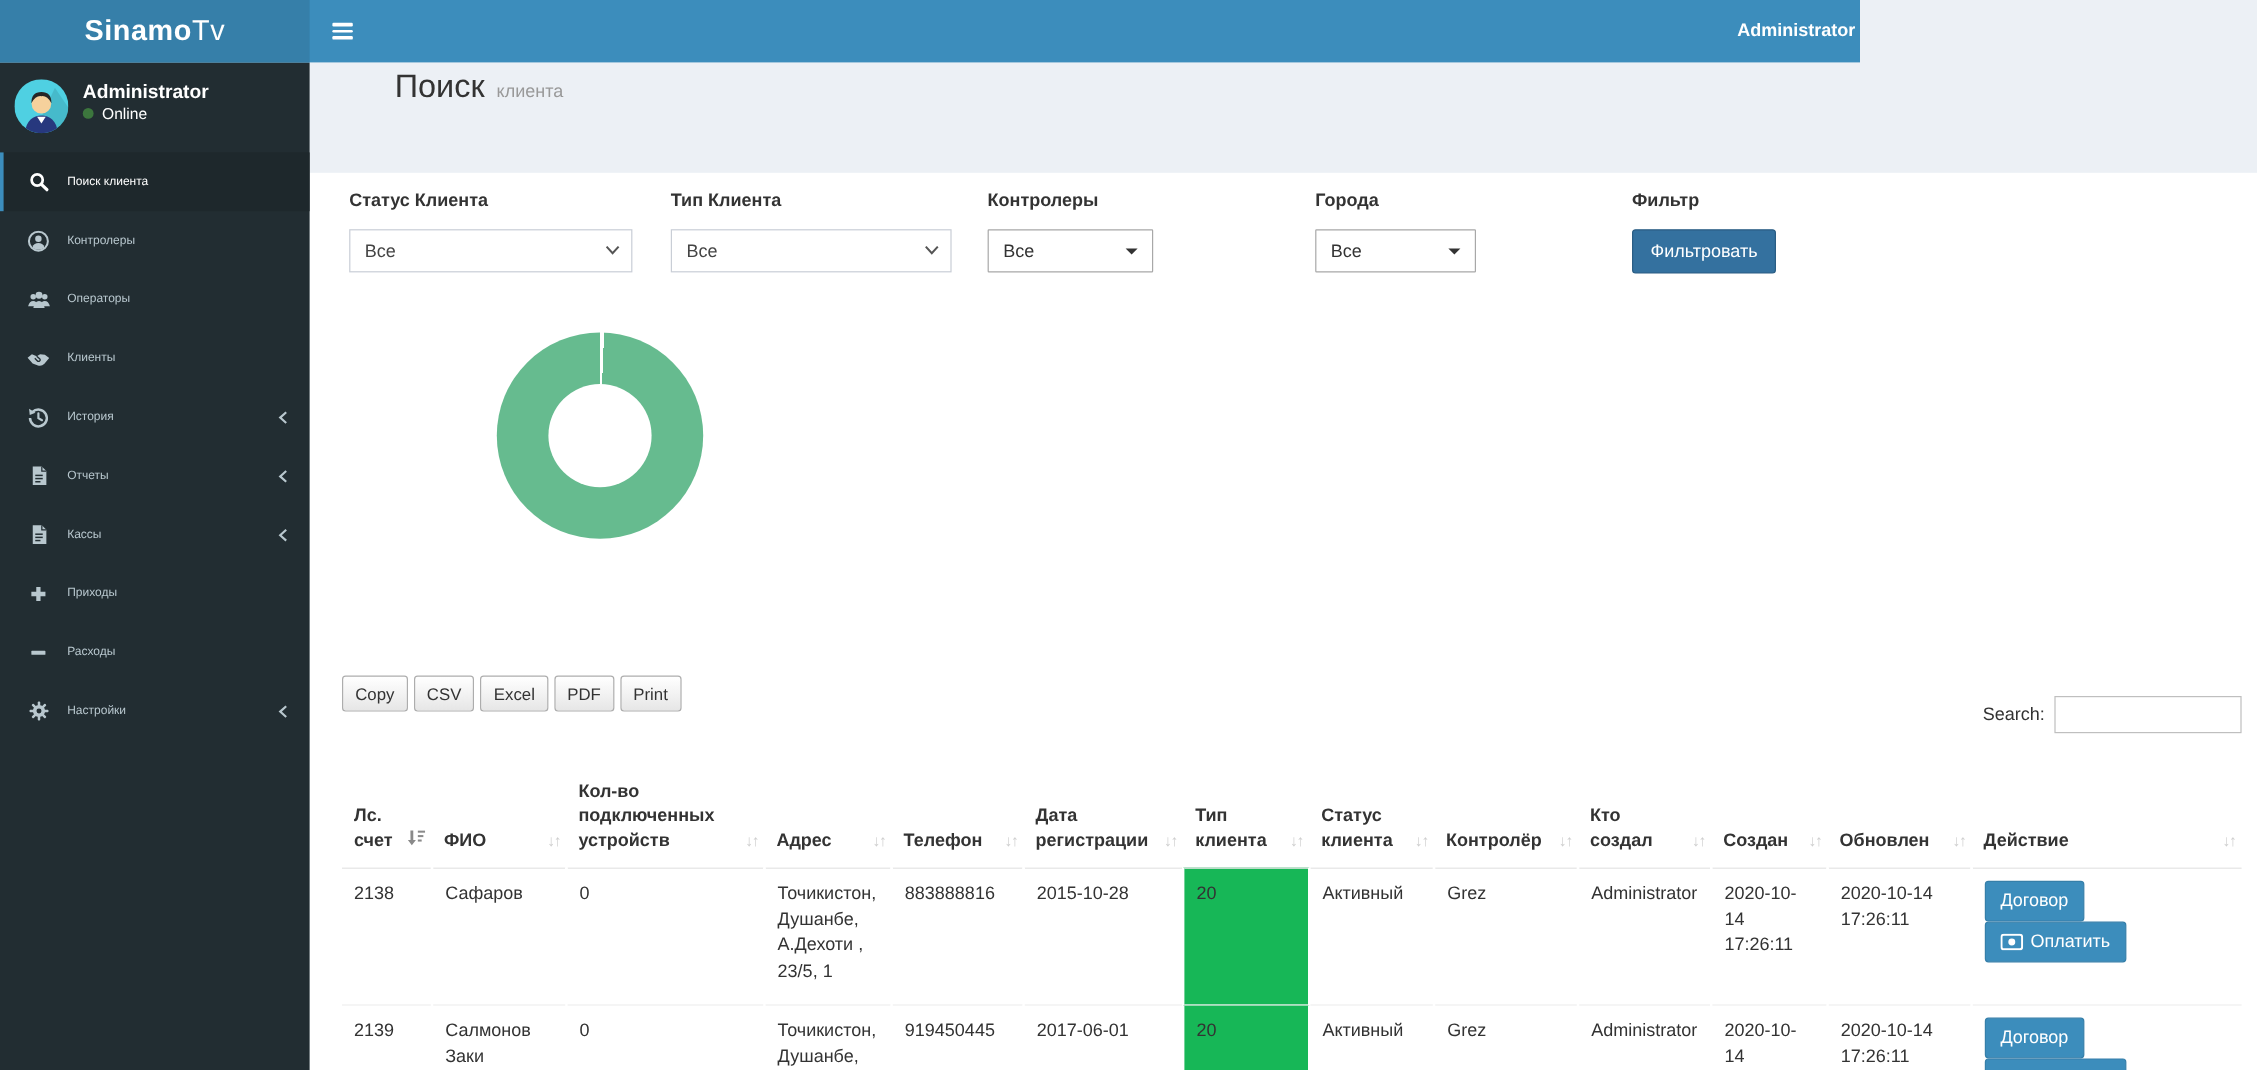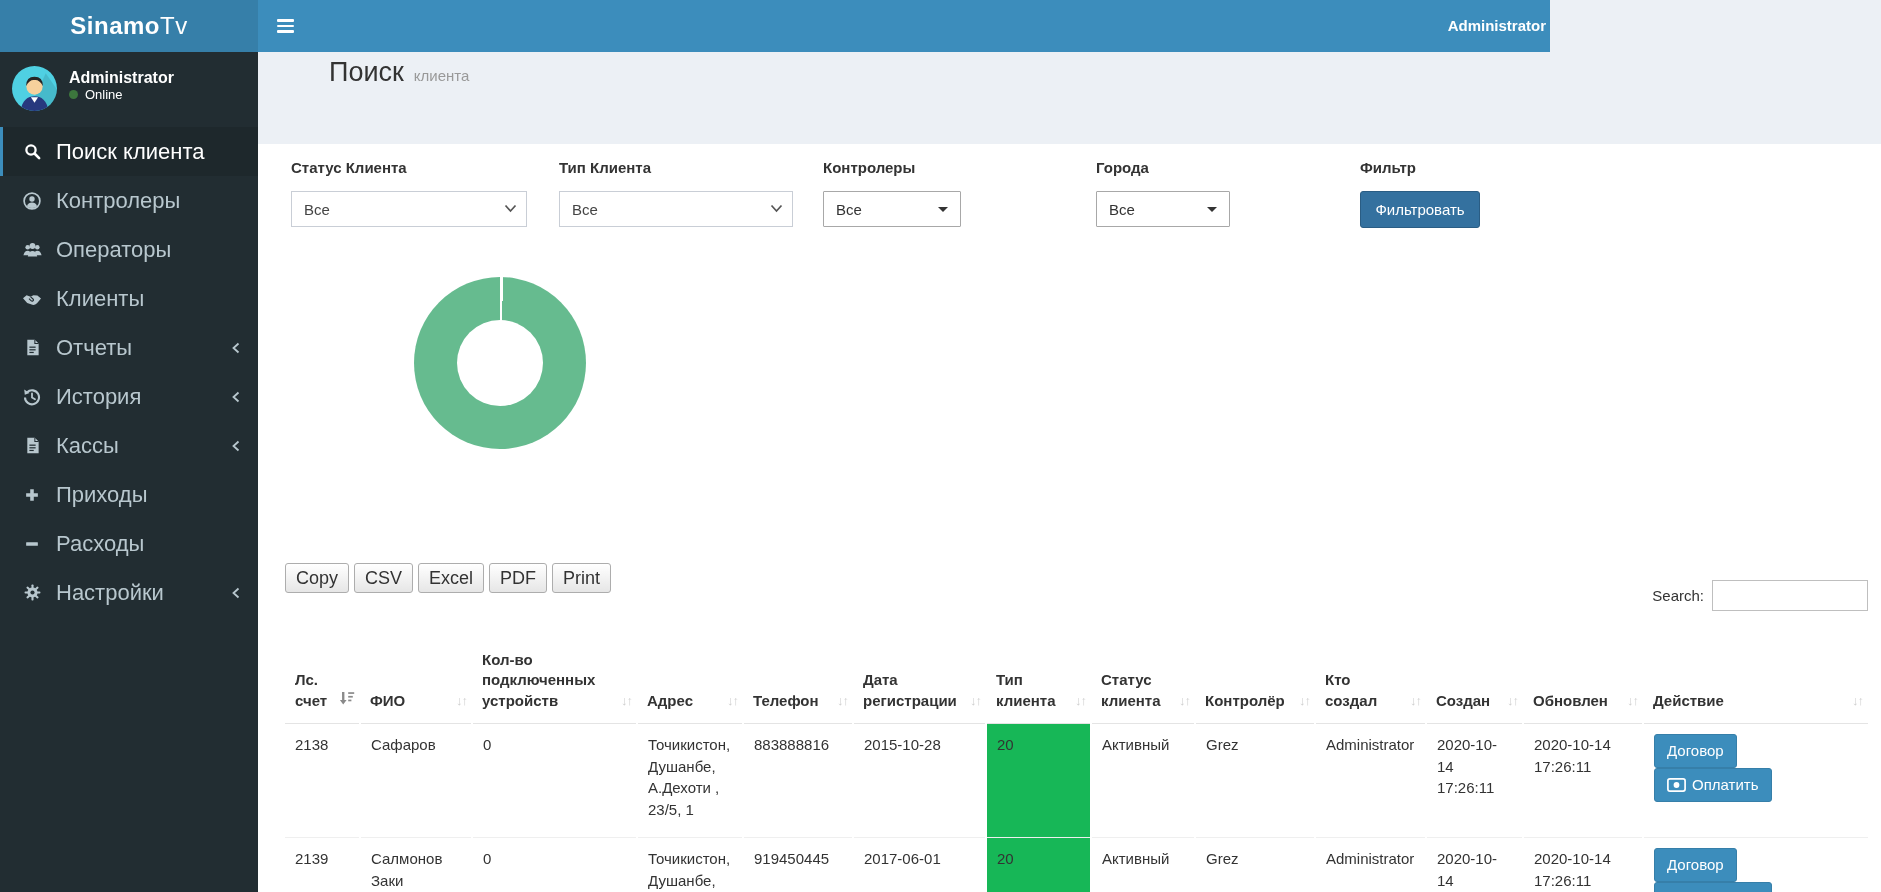--- a/index.html
+++ b/index.html
@@ -24,21 +24,21 @@
   
   .sidebar { position:absolute; top:52px; left:0; width:258px; height:840px; background:#222d32; z-index:20; }
   .user-panel { display:flex; padding:14px 12px 16px 12px; }
   .avatar { width:45px; height:45px; flex:0 0 45px; }
   .up-info { margin-left:12px; padding-top:3px; }
   .up-name { color:#fff; font-weight:700; font-size:16px; }
   .up-status { color:#fff; font-size:13px; margin-top:0; display:flex; align-items:center; cursor:pointer; }
   .dot { width:9px; height:9px; border-radius:50%; margin-right:7px; }
   .section-header { background:#1a2226; color:#4b646f; font-size:13px; padding:12px 16px 11px 16px; }
   ul.menu { list-style:none; margin:0; padding:0; }
-  .menu-item { display:flex; align-items:center; height:49px; color:#b8c7ce; font-size:22px; border-left:3px solid transparent; cursor:pointer;justify-content:flex-end; }
+  .menu-item { display:flex; align-items:center; height:49px; color:#b8c7ce; font-size:10px; border-left:3px solid transparent; cursor:pointer;justify-content:flex-end; }
   .menu-item.active { background:#1e282c; color:#fff; border-left-color:#3c8dbc; }
   .mi-icon { width:26px; margin-left:16px; margin-right:11px; display:flex; justify-content:center; align-items:center; }
   .mi-label { flex:1; }
   .mi-caret { margin-right:16px; display:flex; align-items:center; }
 
   
   .content { position:absolute; left:258px; top:52px; width:1623px; height:840px; background:#ecf0f5; }
   .content-header { height:44px; padding:5px 33px 0 33px; display:flex; align-items:baseline;margin-left:38px; }
   .content-header h1 { font-size:27px; font-weight:400; margin:0; color:#333; }
   .content-header small { font-size:15px; color:#999; margin-left:10px; }
@@ -54,21 +54,21 @@
   .dd-btn { margin-top:14px; height:36px; border:1px solid #a8a8a8; background:#fff; display:flex; align-items:center; justify-content:space-between; padding:0 12px; font-size:15px; color:#333; border-radius:1px; cursor:pointer; font-family:inherit; }
   .dd-caret { width:0; height:0; border-left:5px solid transparent; border-right:5px solid transparent; border-top:5px solid #333; }
   .btn-filter { margin-top:14px; height:37px; width:120px; border:1px solid #2a5d84; color:#fff; font-size:15px; border-radius:3px; cursor:pointer; font-family:inherit; }
 
   
   .donut { position:absolute; left:156px; top:133px; width:172px; height:172px; border-radius:50%; }
   .donut::after { content:""; position:absolute; inset:43px; background:#fff; border-radius:50%; }
 
   
   .export-row { position:absolute; left:27px; top:419px; display:flex; }
-  .export-btn { height:30px; padding:0 10px; font-size:18px; color:#333; border:1px solid #adadad; border-radius:3px; background:linear-gradient(#ffffff,#e6e6e6); margin-right:5px; cursor:pointer; font-family:inherit; }
+  .export-btn { height:30px; padding:0 10px; font-size:14px; color:#333; border:1px solid #adadad; border-radius:3px; background:linear-gradient(#ffffff,#e6e6e6); margin-right:5px; cursor:pointer; font-family:inherit; }
 
   
   .search-wrap { position:absolute; top:436px; right:13px; display:flex; align-items:center; font-size:15px; color:#333; }
   .search-wrap input { width:156px; height:31px; border:1px solid #bfbfbf; margin-left:8px; padding:0 8px; font-size:15px; border-radius:0; font-family:inherit; }
 
   
   table.dt { position:absolute; left:27px; top:496px; width:1583px; border-collapse:collapse; table-layout:fixed; font-size:15px; color:#333; }
   .dt th { vertical-align:bottom; text-align:left; font-weight:700; padding:10px 24px 12px 10px; border-bottom:1px solid #e4e4e4; position:relative; line-height:1.35; cursor:pointer; }
   .dt td { vertical-align:top; padding:10px; border-right:2px solid #fff; border-bottom:1px solid #efefef; line-height:1.45; word-wrap:break-word; }
   .dt td:last-child { border-right:none; }
@@ -159,44 +159,44 @@
         <span class="mi-icon">
           <svg width="20" height="16" viewBox="0 0 20 16" fill="currentColor">
             <path d="M1 7.2 L4.6 4.2 L8.6 5.8 L11.4 4.2 L15.4 4.6 L19 7.4 L15 12.2 Q12.6 14.6 9.6 13.6 L5.2 12 Z"></path>
             <path d="M8.6 5.8 L11 8 Q12 9 11 9.8 Q10 10.6 9 9.6 L7 7.6" fill="none" stroke="#222d32" stroke-width="1.1"></path>
           </svg>
         </span>
         <span class="mi-label">Клиенты</span>
       </li>
       <li class="menu-item">
         <span class="mi-icon">
+          <svg width="18" height="18" viewBox="0 0 18 18">
+            <path d="M4.1 4.3 A7 7 0 1 1 2 9.4" fill="none" stroke="currentColor" stroke-width="2.1"></path>
+            <path d="M1.2 1.6 L1.8 6.8 L6.6 4.9 Z" fill="currentColor"></path>
+            <path d="M9 5.4 V9.4 L12 11.2" fill="none" stroke="currentColor" stroke-width="1.8" stroke-linecap="round"></path>
+          </svg>
+        </span>
+        <span class="mi-label">История</span>
+        <span class="mi-caret">
+          <svg width="12" height="14" viewBox="0 0 12 14">
+            <polyline points="8.5,2.5 3.5,7 8.5,11.5" fill="none" stroke="currentColor" stroke-width="1.8"></polyline>
+          </svg>
+        </span>
+      </li>
+      <li class="menu-item">
+        <span class="mi-icon">
           <svg width="15" height="17" viewBox="0 0 15 18" fill="currentColor">
             <path d="M2 0.8 h8 l4 4 v12.4 h-12 z"></path>
             <path d="M10 0.8 v4 h4" fill="none" stroke="#222d32" stroke-width="1.1"></path>
             <rect x="4.2" y="8" width="6.6" height="1.3" fill="#222d32"></rect>
             <rect x="4.2" y="10.8" width="6.6" height="1.3" fill="#222d32"></rect>
             <rect x="4.2" y="13.6" width="4.6" height="1.3" fill="#222d32"></rect>
           </svg>
         </span>
         <span class="mi-label">Отчеты</span>
-        <span class="mi-caret">
-          <svg width="12" height="14" viewBox="0 0 12 14">
-            <polyline points="8.5,2.5 3.5,7 8.5,11.5" fill="none" stroke="currentColor" stroke-width="1.8"></polyline>
-          </svg>
-        </span>
-      </li>
-      <li class="menu-item">
-        <span class="mi-icon">
-          <svg width="18" height="18" viewBox="0 0 18 18">
-            <path d="M4.1 4.3 A7 7 0 1 1 2 9.4" fill="none" stroke="currentColor" stroke-width="2.1"></path>
-            <path d="M1.2 1.6 L1.8 6.8 L6.6 4.9 Z" fill="currentColor"></path>
-            <path d="M9 5.4 V9.4 L12 11.2" fill="none" stroke="currentColor" stroke-width="1.8" stroke-linecap="round"></path>
-          </svg>
-        </span>
-        <span class="mi-label">История</span>
         <span class="mi-caret">
           <svg width="12" height="14" viewBox="0 0 12 14">
             <polyline points="8.5,2.5 3.5,7 8.5,11.5" fill="none" stroke="currentColor" stroke-width="1.8"></polyline>
           </svg>
         </span>
       </li>
       <li class="menu-item">
         <span class="mi-icon">
           <svg width="15" height="17" viewBox="0 0 15 18" fill="currentColor">
             <path d="M2 0.8 h8 l4 4 v12.4 h-12 z"></path>

